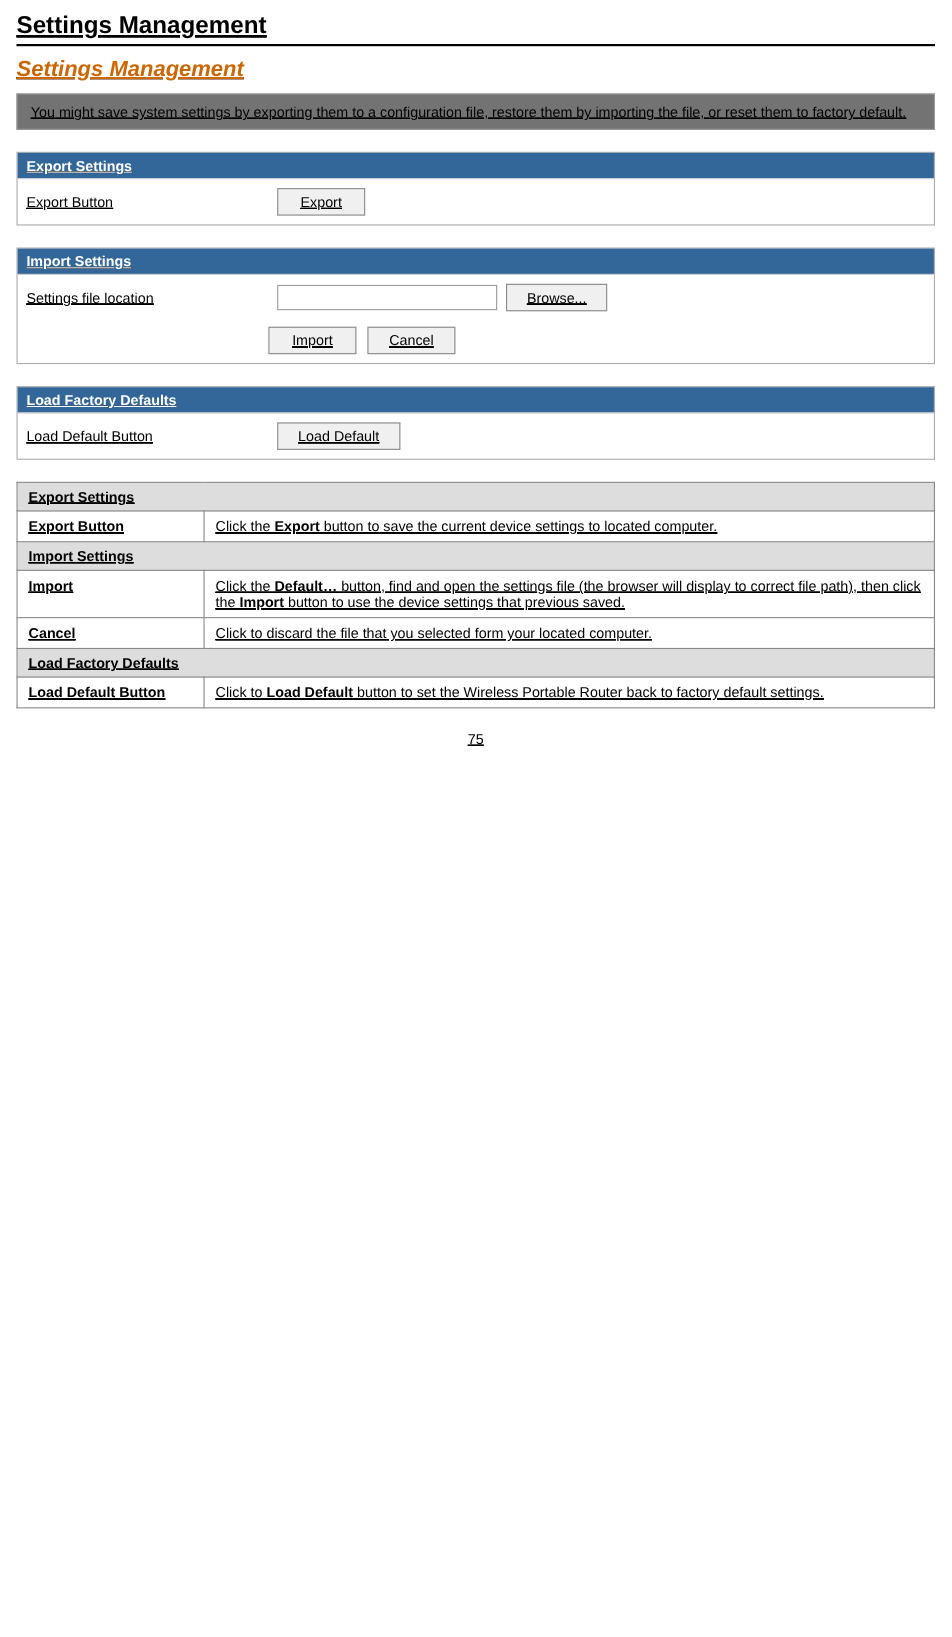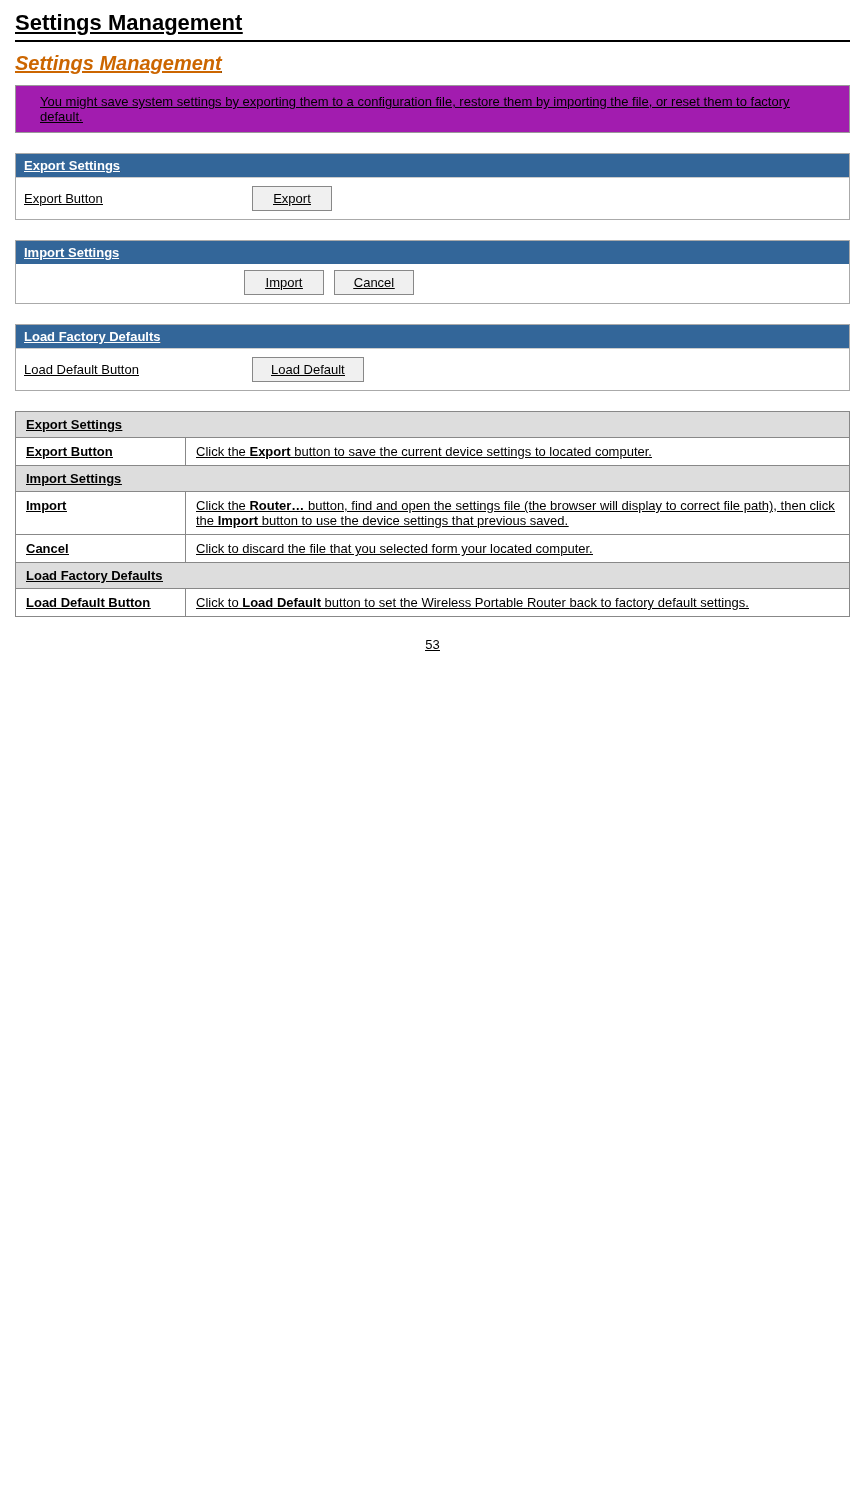--- a/index.html
+++ b/index.html
@@ -25,22 +25,22 @@
     .settings-title {
       font-size: 20px;
       font-weight: bold;
       font-style: italic;
       color: #cc6600;
       margin-bottom: 10px;
     }
 
     .info-box {
       border: 1px solid #999;
-      background: #a21caf;
-      padding: 8px 24px;
+      background: #737373;
+      padding: 8px 12px;
       font-size: 13px;
       color: #000;
       margin-bottom: 20px;
     }
 
     .section-block {
       border: 1px solid #aaa;
       margin-bottom: 20px;
     }
 
@@ -141,20 +141,25 @@
 <div class="section-block">
   <div class="section-header">Export Settings</div>
   <div class="section-row">
     <span class="row-label">Export Button</span>
     <button class="btn">Export</button>
   </div>
 </div>
 
 <div class="section-block">
   <div class="section-header">Import Settings</div>
+  <div class="section-row">
+    <span class="row-label">Settings file location</span>
+    <input class="text-input" type="text" style="">
+    <button class="btn">Browse...</button>
+  </div>
   <div class="button-row">
     <button class="btn">Import</button>
     <button class="btn">Cancel</button>
   </div>
 </div>
 
 <div class="section-block">
   <div class="section-header">Load Factory Defaults</div>
   <div class="section-row">
     <span class="row-label">Load Default Button</span>
@@ -171,30 +176,30 @@
     <tr>
       <td class="term-cell">Export Button</td>
       <td>Click the <strong>Export</strong> button to save the current device settings to located computer.</td>
     </tr>
 
     <tr class="section-header-row">
       <td colspan="2">Import Settings</td>
     </tr>
     <tr>
       <td class="term-cell">Import</td>
-      <td>Click the <strong>Router…</strong> button, find and open the settings file (the browser will display to correct file path), then click the <strong>Import</strong> button to use the device settings that previous saved.</td>
+      <td>Click the <strong>Default…</strong> button, find and open the settings file (the browser will display to correct file path), then click the <strong>Import</strong> button to use the device settings that previous saved.</td>
     </tr>
     <tr>
       <td class="term-cell">Cancel</td>
       <td>Click to discard the file that you selected form your located computer.</td>
     </tr>
 
     <tr class="section-header-row">
       <td colspan="2">Load Factory Defaults</td>
     </tr>
     <tr>
       <td class="term-cell">Load Default Button</td>
       <td>Click to <strong>Load Default</strong> button to set the Wireless Portable Router back to factory default settings.</td>
     </tr>
   </tbody>
 </table>
 
-<div class="page-number">53</div>
+<div class="page-number">75</div>
 
 </body></html>

